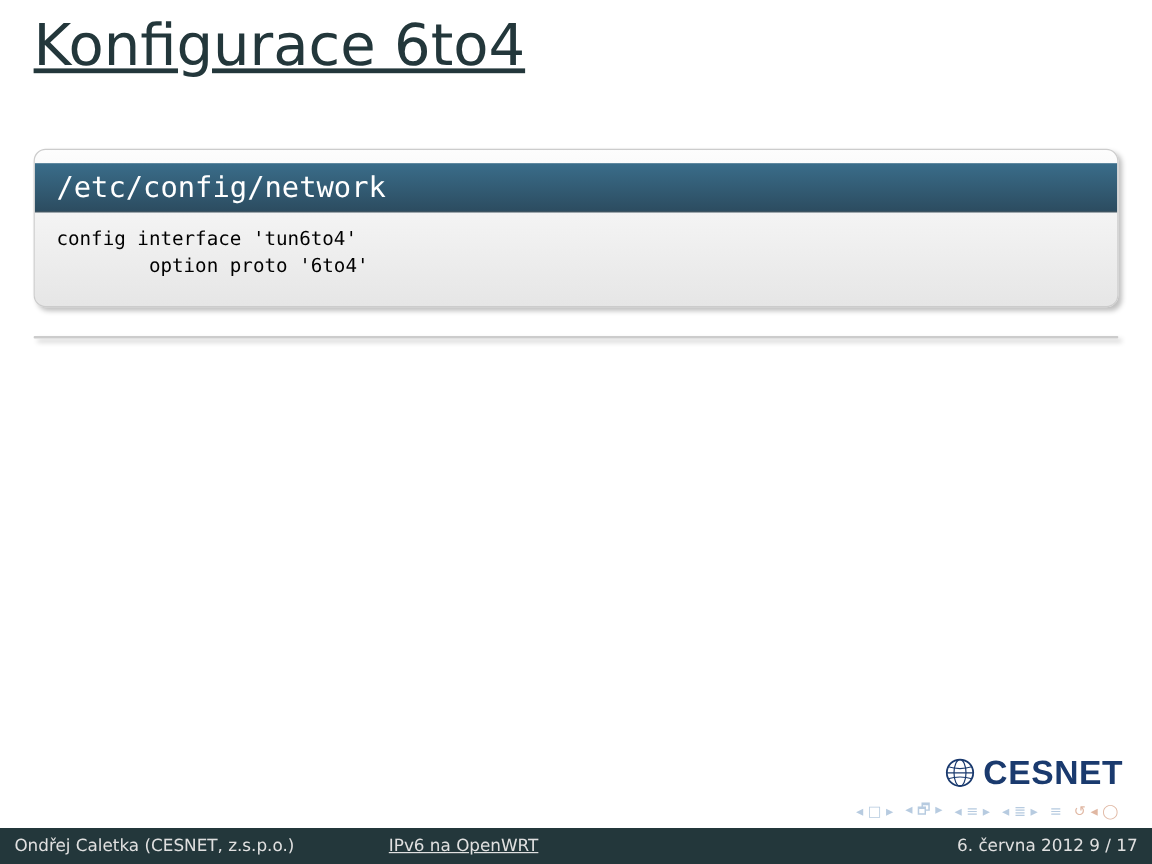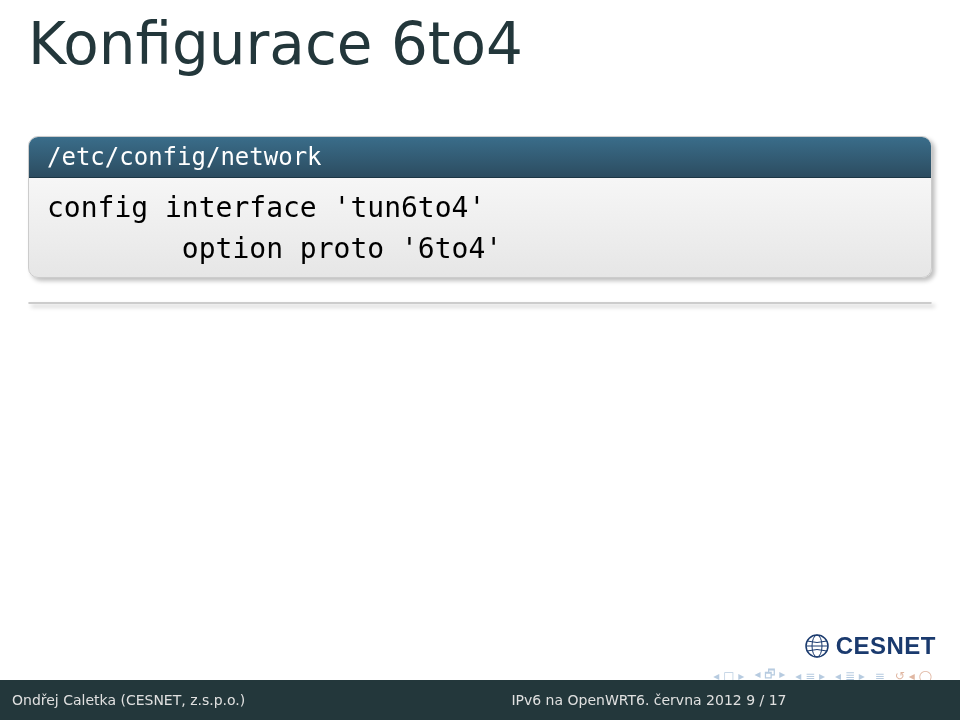--- a/index.html
+++ b/index.html
@@ -5,24 +5,25 @@
   * { margin: 0; padding: 0; box-sizing: border-box; }
   body {
     width: 960px;
     height: 720px;
     background: #ffffff;
     font-family: "DejaVu Sans", "Helvetica", Arial, sans-serif;
     position: relative;
     overflow: hidden;
   }
   .slide-title {
-    font-size: 58px;
+    font-size: 48px;
     font-weight: 400;
     color: #23373b;
     padding: 10px 28px 8px 28px;
+    text-decoration: underline;
   }
   .content {
     padding: 50px 28px 0 28px;
   }
   .cmd-block {
     font-family: "DejaVu Sans Mono", "Courier New", monospace;
     font-size: 24px;
     color: #000;
     line-height: 1.4;
     margin-bottom: 18px;
@@ -35,60 +36,61 @@
     background: linear-gradient(to bottom, #fdfdfd 0%, #e6e6e6 100%);
     border: 1px solid #ccc;
   }
   .code-box-header {
     background: linear-gradient(to bottom, #3a6d8a 0%, #2c4c60 100%);
     color: #fff;
     font-family: "DejaVu Sans Mono", "Courier New", monospace;
     font-size: 24px;
     padding: 6px 18px;
     border-bottom: 1px solid #1c3645;
+    margin-top: 11px;
   }
   .code-box-body {
     font-family: "DejaVu Sans Mono", "Courier New", monospace;
-    font-size: 28px;
+    font-size: 16px;
     color: #000;
-    padding: 10px 18px 8px 18px;
+    padding: 10px 18px 22px 18px;
     line-height: 1.45;
     white-space: pre;
   }
   .logo {
     position: absolute;
     right: 24px;
     bottom: 60px;
     display: flex;
     align-items: center;
     gap: 6px;
   }
   .logo-text {
     font-family: "Arial Black", Arial, sans-serif;
-    font-size: 24px;
+    font-size: 28px;
     font-weight: 900;
     letter-spacing: 0.5px;
     color: #1a3a6e;
   }
   .footer {
     position: absolute;
     bottom: 0;
     left: 0;
     right: 0;
-    height: 40px;
+    height: 30px;
     background: #23373b;
     color: #e0e0e0;
     display: flex;
     align-items: center;
     font-size: 14px;
     padding: 0 12px;
   }
   .footer-left { flex: 1; text-align: left; }
-  .footer-center { flex: 1; text-align: right; }
-  .footer-right { flex: 1; }
+  .footer-center { flex: 1; text-align: left; text-decoration: underline; }
+  .footer-right { flex: 1; text-align: right; }
   .nav-icons {
     position: absolute;
     right: 28px;
     bottom: 34px;
     display: flex;
     gap: 10px;
     align-items: center;
     font-size: 12px;
     color: #88aacc;
   }

